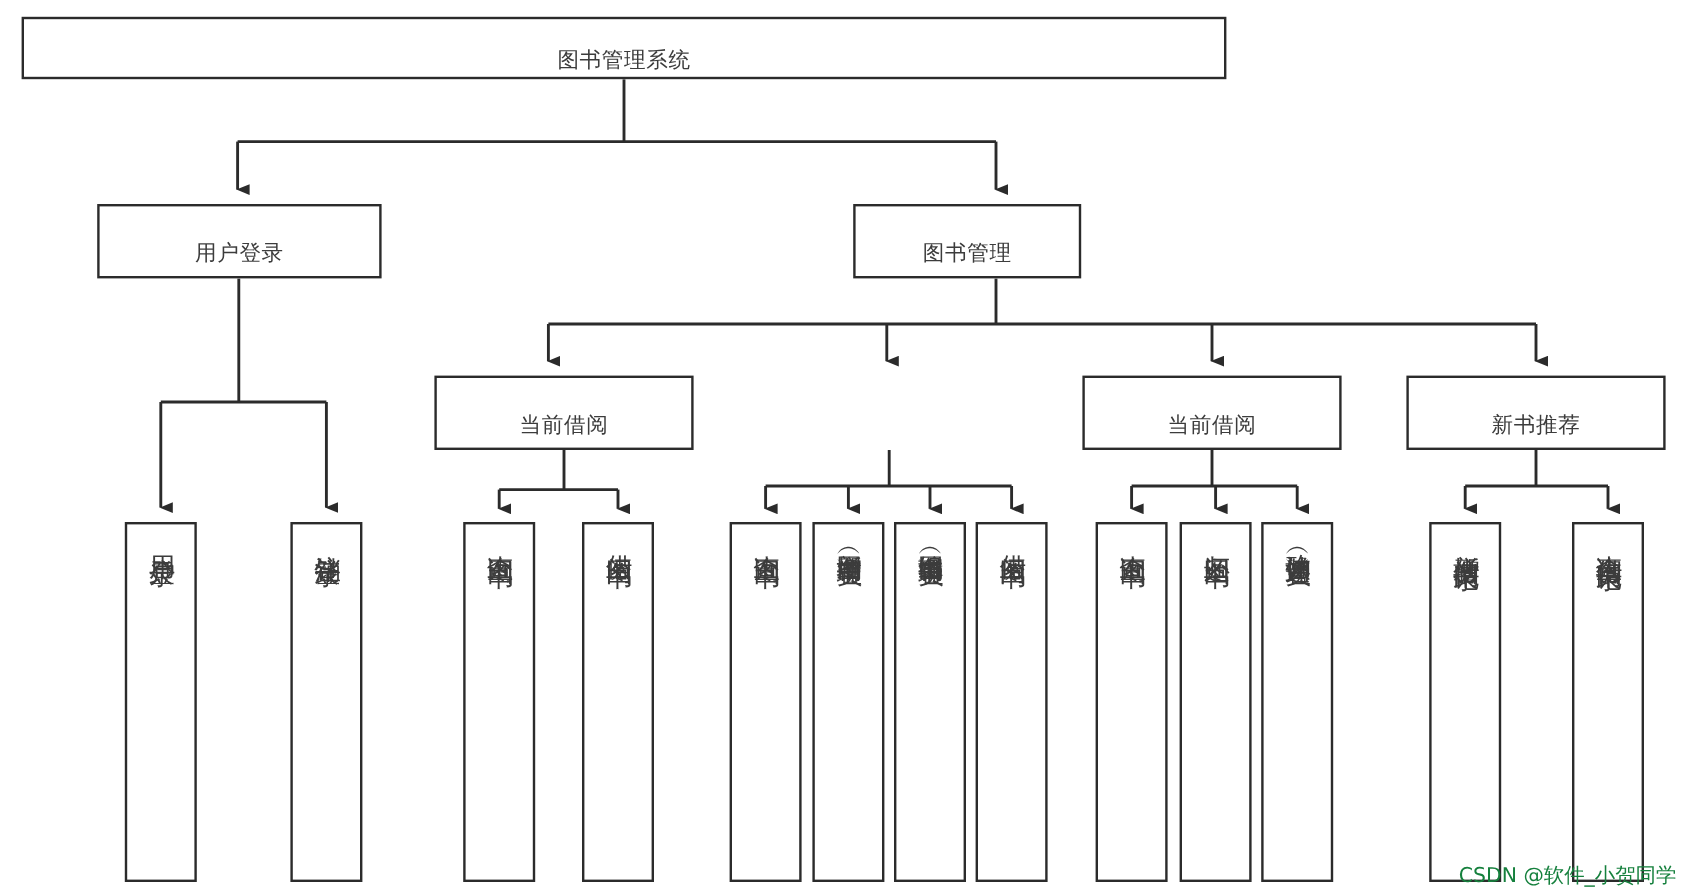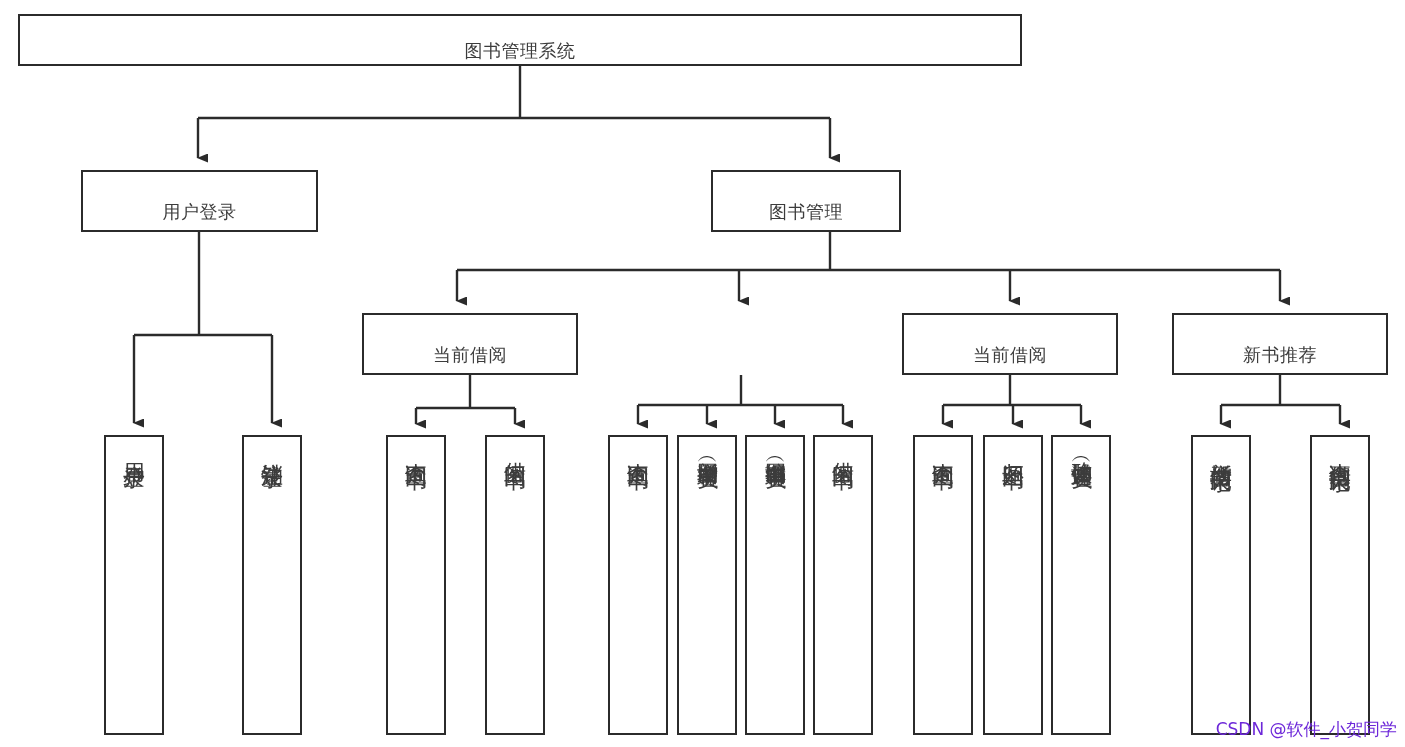--- a/index.html
+++ b/index.html
@@ -67,21 +67,21 @@
   .node.vert.tall-text .node-label {
     font-size: 21px;
     line-height: 1.22;
     letter-spacing: 1px;
   }
   .watermark {
     position: absolute;
     right: 8px;
     bottom: 6px;
     font-size: 17px;
-    color: #6d28d9;
+    color: #15803d;
     white-space: nowrap;
     z-index: 5;
     font-family: "DejaVu Sans", "Liberation Sans", sans-serif;
   }
 </style>
 </head>
 <body>
 
 <div id="diagram-root">
 

